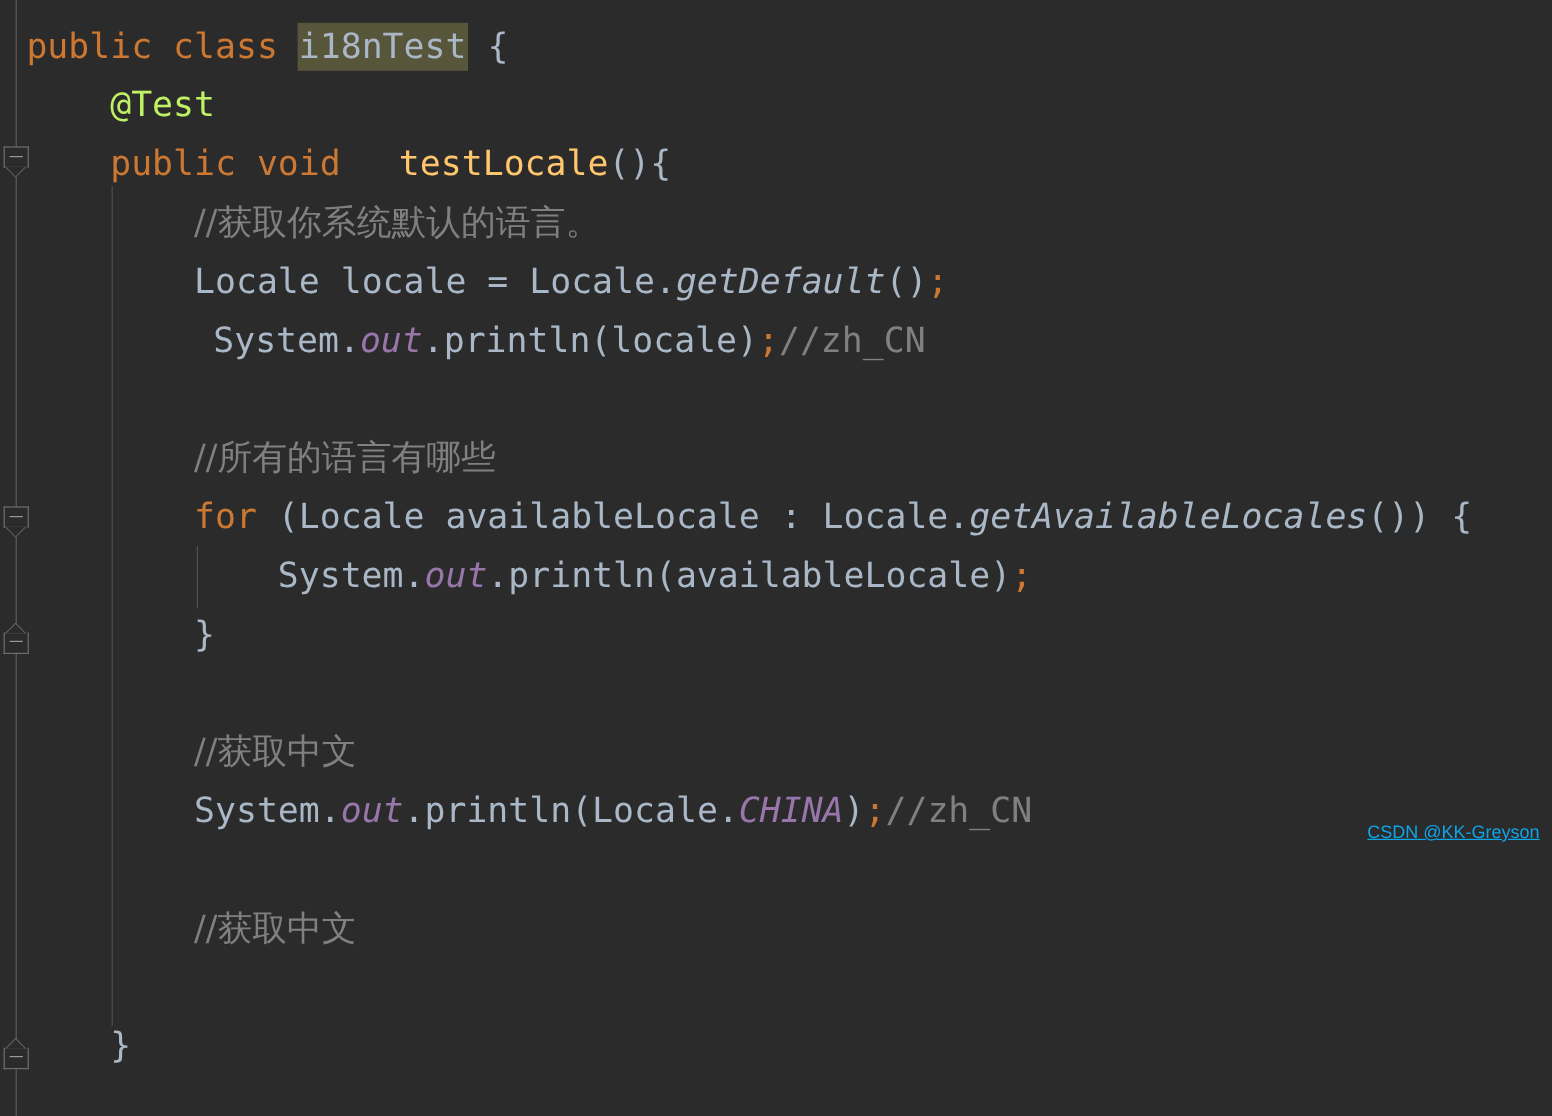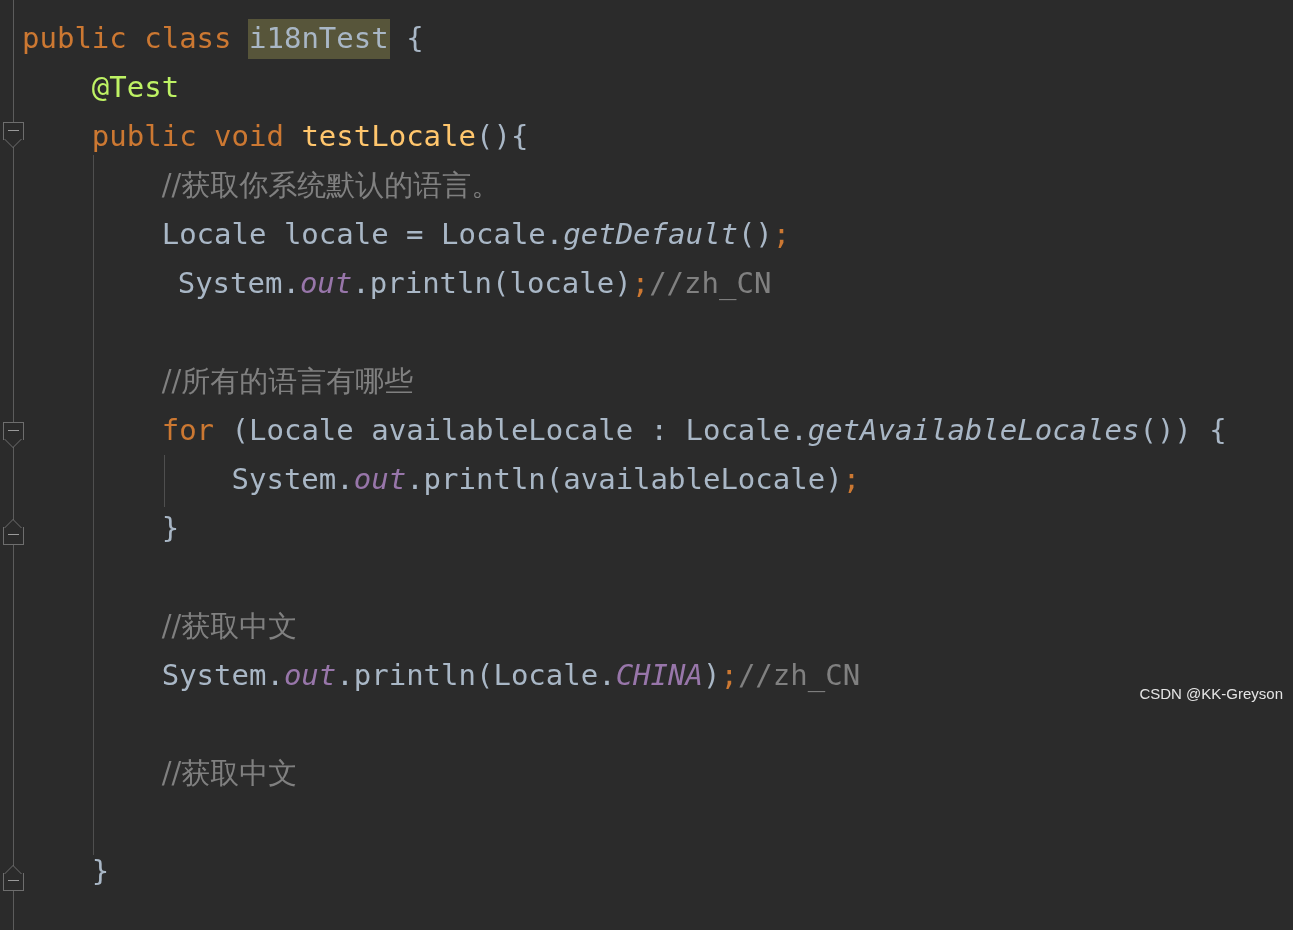--- a/index.html
+++ b/index.html
@@ -109,21 +109,21 @@
   .indent-guide {
     position: absolute;
     width: 1px;
     background: #4f4f4f;
   }
 
   
   .kw   { color: #cc7832; }            
   .cls  { color: #a9b7c6; }            
   .ann  { color: #bef264; }            
-  .mth  { color: #ffc66d; }            
+  .mth  { color: #ffc66d; margin-left: 31px; }            
   .fld  { color: #9876aa; font-style: italic; }   
   .smth { color: #a9b7c6; font-style: italic; }   
   .cmt  { color: #808080; }            
   .sep  { color: #cc7832; }            
   .pln  { color: #a9b7c6; }
 
   
   .hl {
     background: #57553a;
     padding: 2px 1px 4px 1px;
@@ -133,22 +133,23 @@
   
   .cn { font-family: "DejaVu Serif", serif; }
 
   
   .watermark {
     position: absolute;
     right: 10px;
     bottom: 6px;
     font-family: "Liberation Sans", sans-serif;
     font-size: 15px;
-    color: #e5e5e5;
+    color: #0ea5e9;
     white-space: pre;
+    text-decoration: underline;
   }
 </style>
 </head>
 <body>
 
 <div id="editor">
 
   <div class="gutter">
     <div class="gutter-line"></div>
     <div id="fold-markers">

